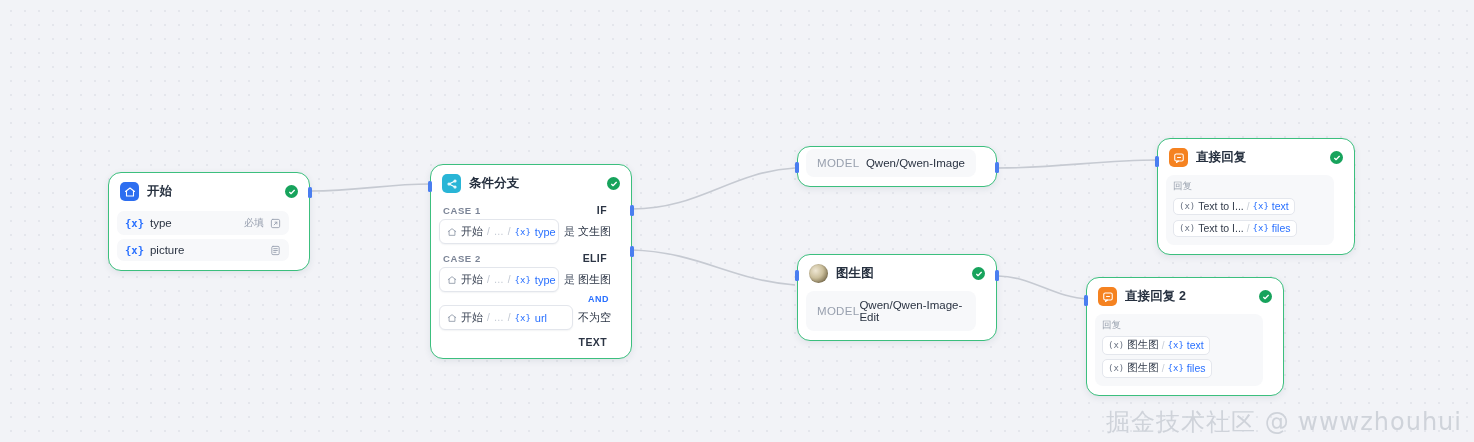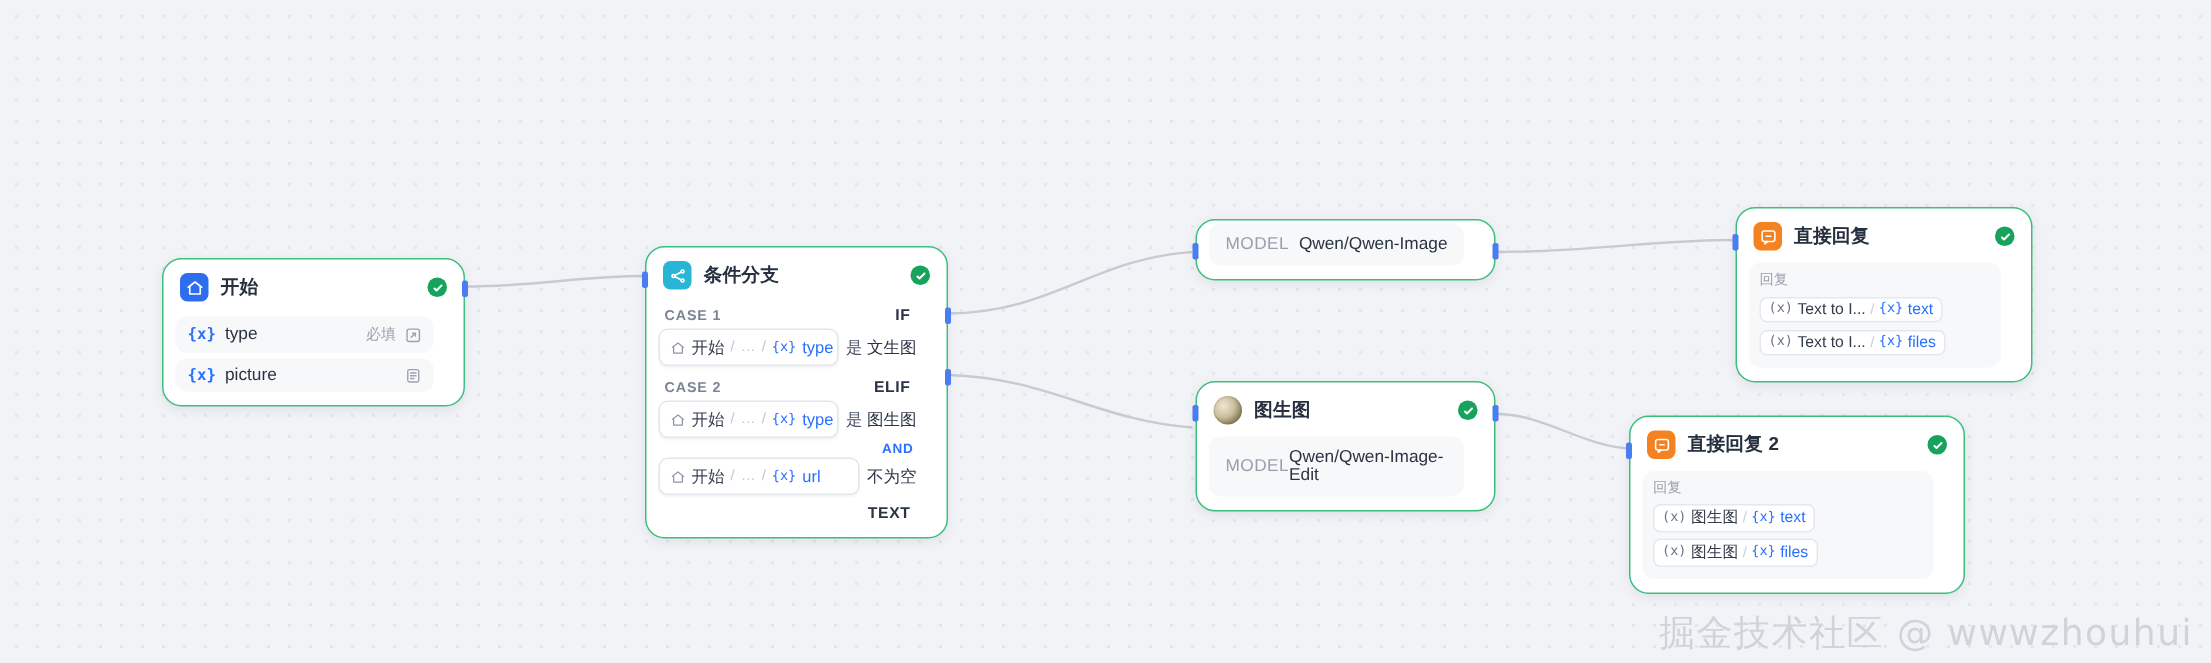--- a/index.html
+++ b/index.html
@@ -357,21 +357,21 @@
             <span class="ref-src">Text to I...</span>
             <span class="ref-slash">/</span>
             <span class="ref-vx">{x}</span>
             <span class="ref-var">files</span>
           </span>
         </div>
       </div>
     </div>
   </div>
 
-  <div class="node" style="left:1086px; top:277px; width:224px;">
+  <div class="node" style="left:1086px; top:277px; width:198px;">
     <div class="handle left" style="top:17px;"></div>
     <div class="node-head">
       <span class="node-icon ic-reply">
         <svg width="12" height="12" viewBox="0 0 24 24" fill="none" stroke="#fff" stroke-width="2.1" stroke-linecap="round" stroke-linejoin="round">
             <rect x="3.5" y="4" width="17" height="14" rx="3"></rect>
             <path d="M8 18l-1 3 4-3"></path>
             <path d="M9 11h6"></path>
           </svg>
       </span>
       <span class="node-title">直接回复 2</span>

